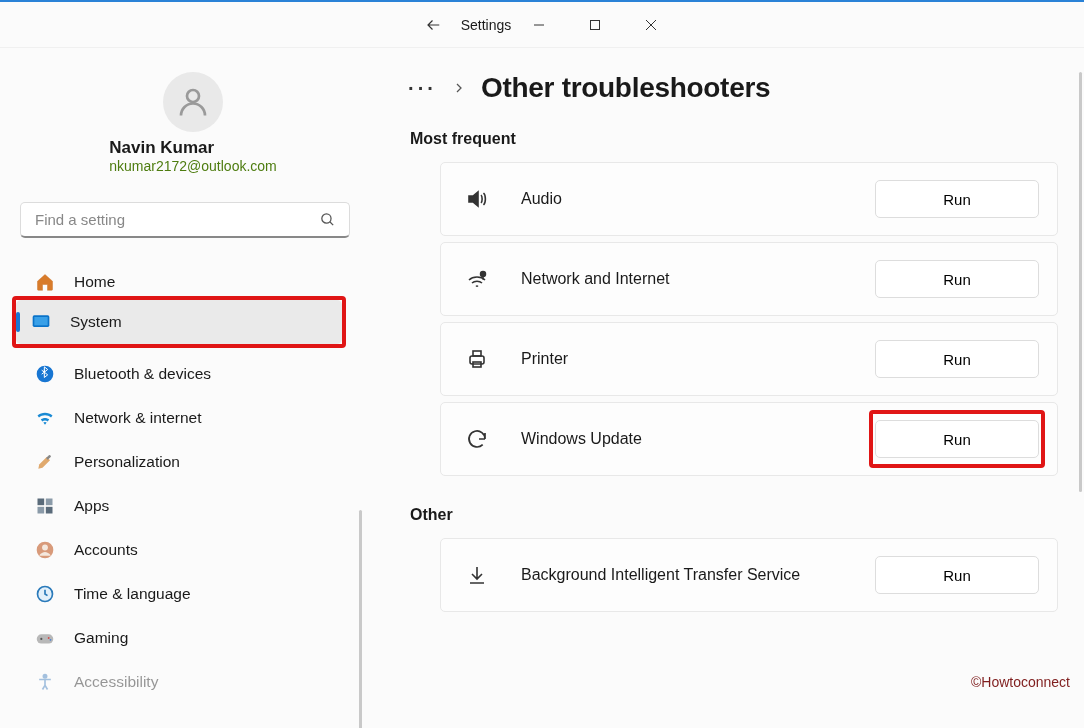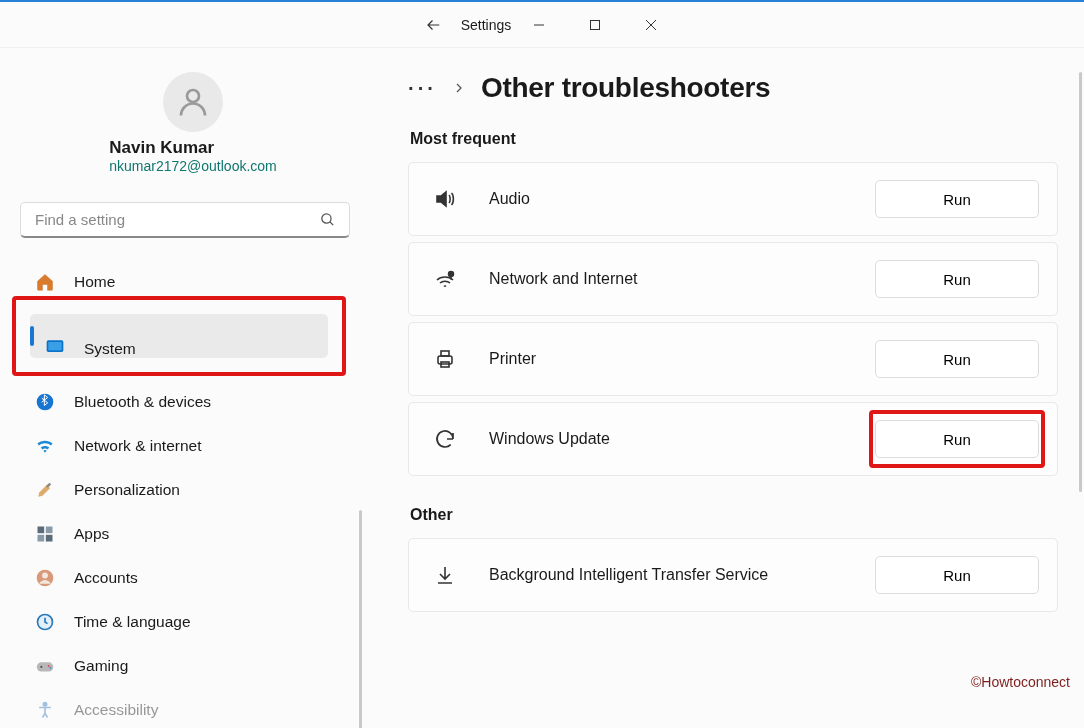--- a/index.html
+++ b/index.html
@@ -23,21 +23,21 @@
 }
 .titlebar-left { display: flex; align-items: center; gap: 18px; }
 .title-text { font-size: 14px; }
 .win-controls { display: flex; }
 .win-btn { width: 56px; height: 38px; display:flex; align-items:center; justify-content:center; color:#333; }
 .container { display: flex; height: calc(728px - 48px); }
 .sidebar { width: 372px; padding: 24px 12px 0 20px; position: relative; }
 .profile { display:flex; align-items:center; gap:6px; margin-bottom: 28px; padding-left: 6px; flex-direction: column;}
 .avatar { width: 60px; height: 60px; border-radius: 50%; background:#e9e9e9; display:flex; align-items:center; justify-content:center; color:#9a9a9a; }
 .profile-name { font-weight:600; font-size:17px; }
-.profile-email { font-size:14px; color:#0f766e; }
+.profile-email { font-size:14px; color:#4d7c0f; }
 .search-wrap { position:relative; margin-bottom: 22px; }
 .search {
   width: 330px; height: 36px; border:1px solid #dcdcdc; border-bottom: 2px solid #888;
   border-radius: 5px; padding: 0 40px 1px 14px; font-size:15px; background:#fff;
 }
 .search::placeholder { color:#888; }
 .search-icon { position:absolute; right: 24px; top: 9px; color:#555; }
 .nav { display:flex; flex-direction:column; gap:0; }
 .nav-item {
   display:flex; align-items:center; gap:18px; height:44px; padding:0 14px;
@@ -52,30 +52,31 @@
 .main { flex:1; padding: 24px 26px 0 36px; position:relative; overflow:hidden; }
 .breadcrumb { display:flex; align-items:center; gap:16px; margin-bottom: 26px; }
 .bc-more { font-size:20px; letter-spacing:3px; color:#333; font-weight:700;}
 .bc-chevron { color:#555; }
 .bc-title { font-size:28px; font-weight:600; letter-spacing:-.3px;}
 .section-label { font-weight:600; font-size:16px; margin: 0 0 14px 2px; }
 .card {
   background:#fdfdfd; border:1px solid #e8e8e8; border-radius:5px;
   height: 74px; display:flex; align-items:center; padding: 0 18px 0 24px;
   margin-bottom: 6px;
+  margin-left: 32px;
 }
 .card-icon { width:30px; color:#333; margin-right:26px; display:flex; }
 .card-label { flex:1; font-size:16px; }
 .run-btn {
   width: 164px; height:38px; background:#fff; border:1px solid #ddd; border-radius:5px;
   font-size:15px; cursor:pointer;
 }
 .highlight-red { outline: 4px solid #e01515; outline-offset: -2px; border-radius:2px; }
 .sidebar .highlight-red { padding:2px; margin: -6px 16px 6px -6px; }
-.sidebar .highlight-red .nav-item { margin:14px;align-items:flex-end; }
+.sidebar .highlight-red .nav-item { margin:0; }
 .scrollbar { position:absolute; right:2px; width:3px; background:#c9c9c9; border-radius:2px; }
 .sb-sidebar { top:250px; height:300px; right:-2px;}
 .sb-main { top: 24px; height: 420px; }
 .watermark { position:absolute; right:14px; bottom:38px; font-size:14px; color:#7f1d1d; }
 svg { display:block; }
 </style>
 </head>
 <body>
 
 <div class="titlebar">

